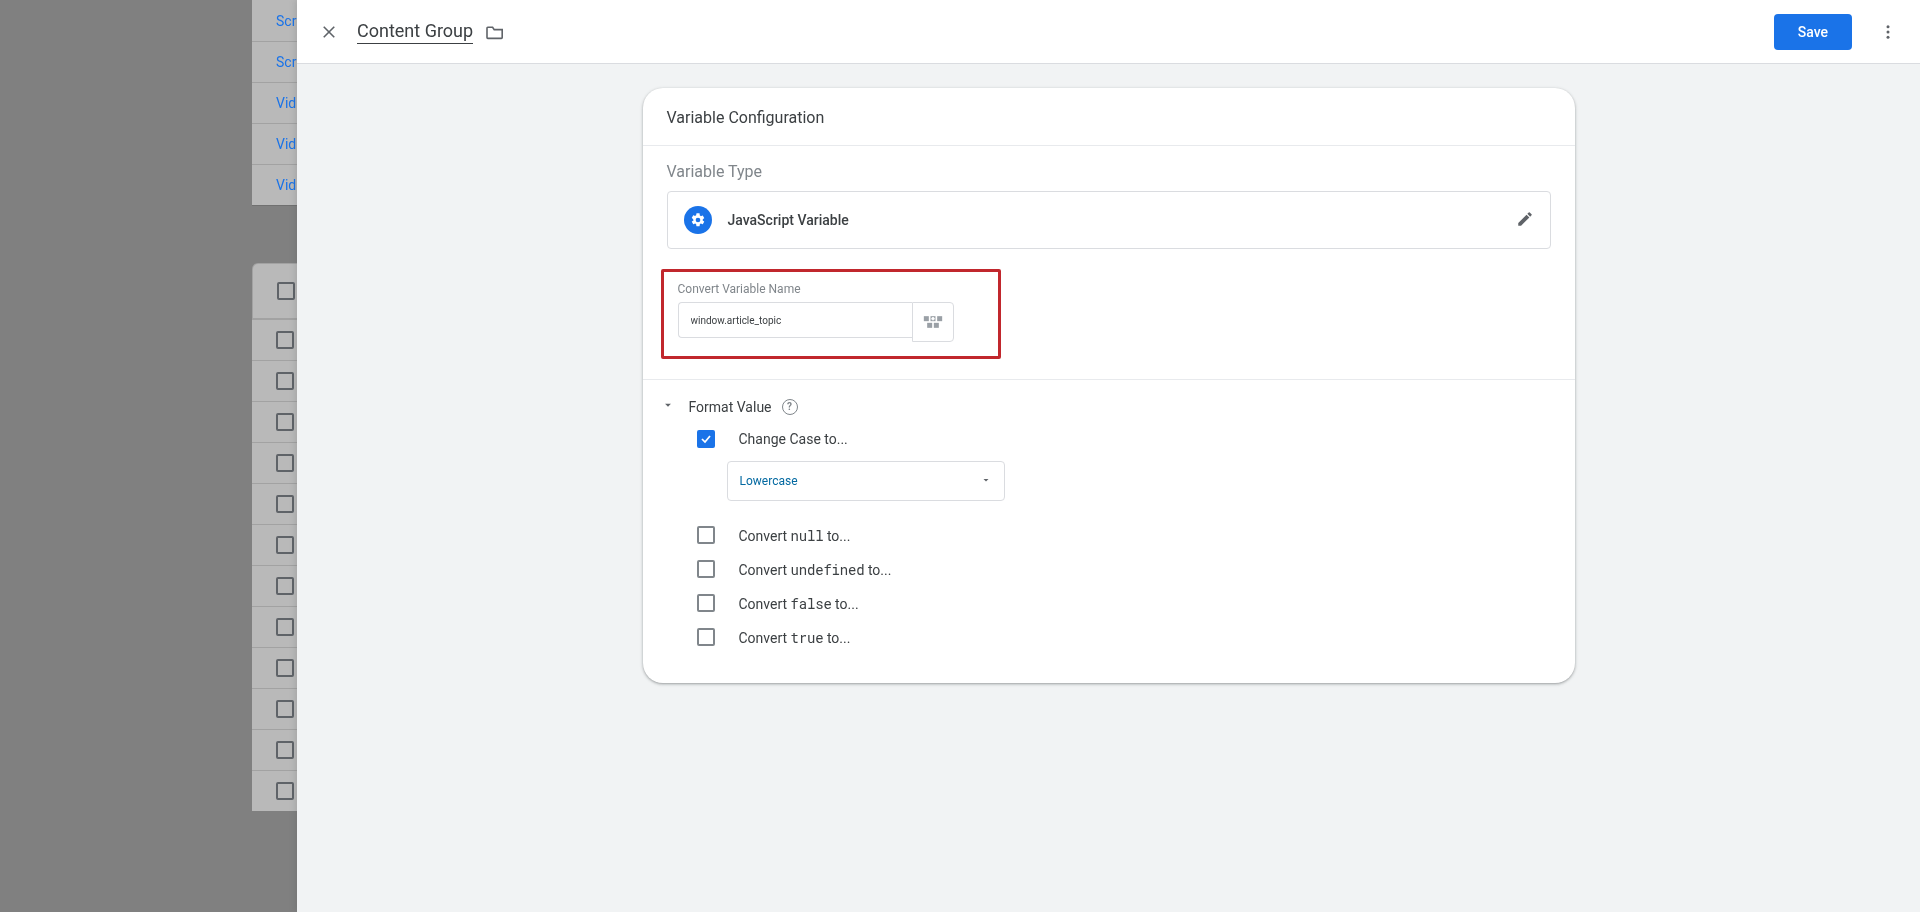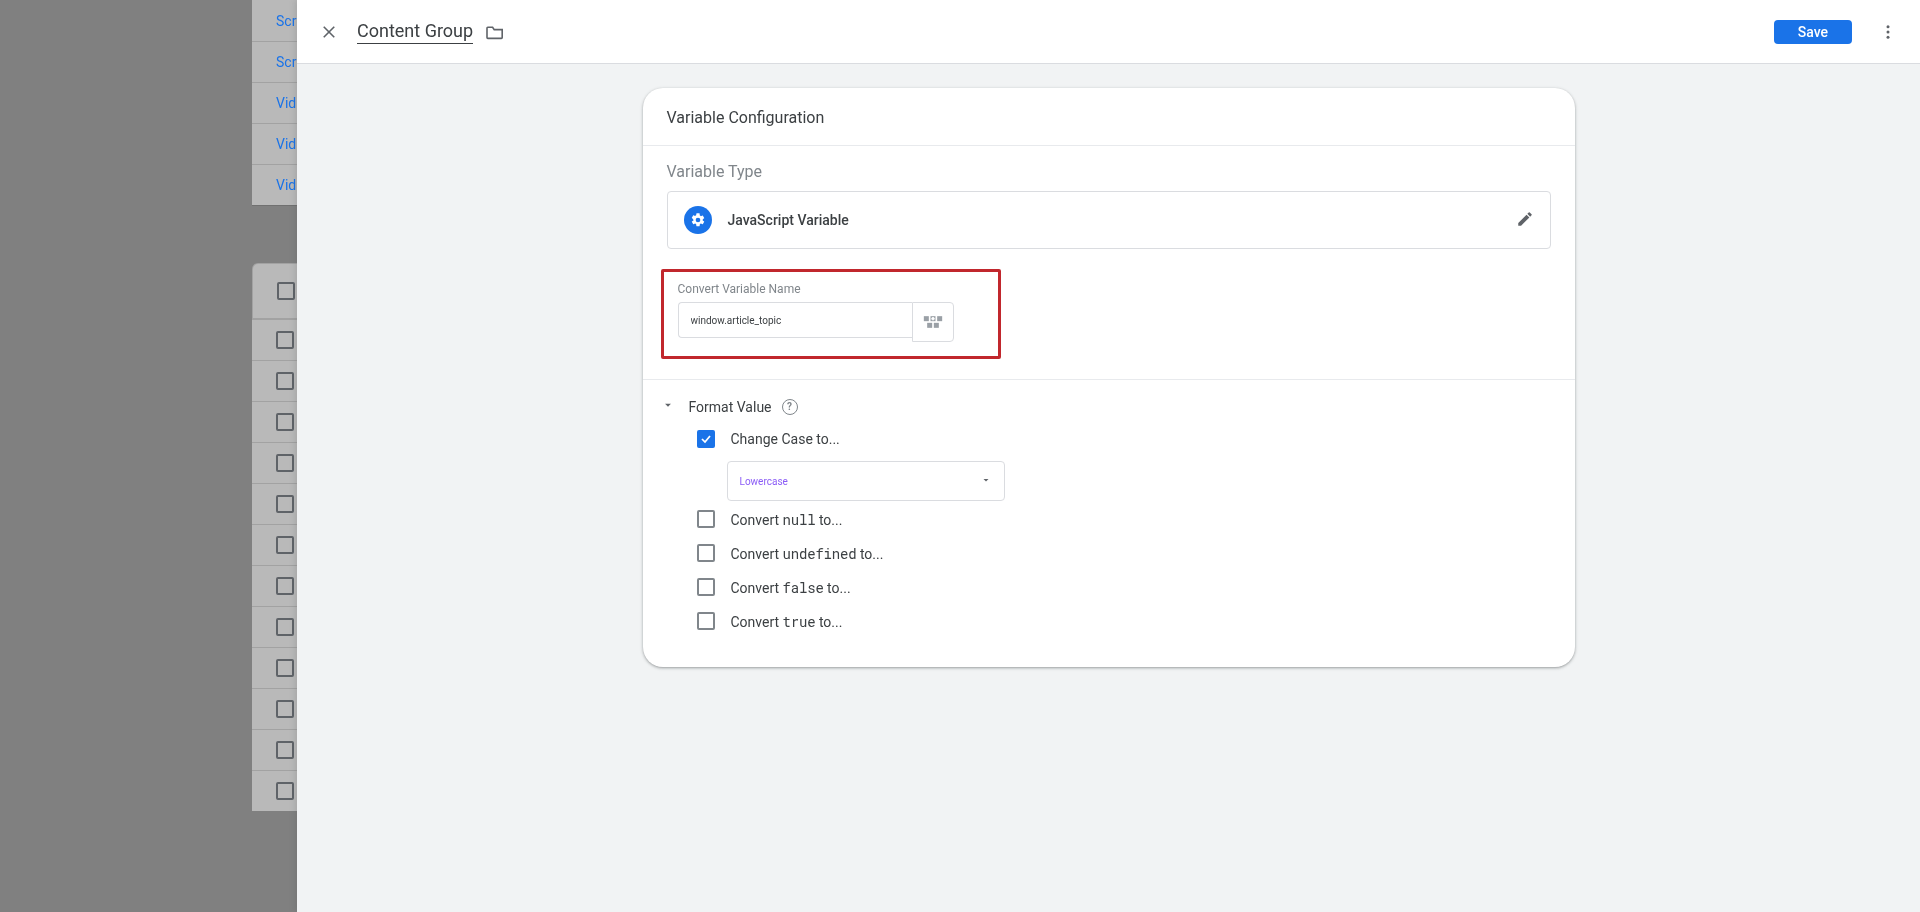--- a/index.html
+++ b/index.html
@@ -99,21 +99,21 @@
     width: 20px; height: 16px;
     color: #5f6368;
     display: inline-flex;
   }
   .header-spacer { flex: 1; }
   .save-btn {
     background: #1a73e8;
     color: #fff;
     border: none;
     border-radius: 4px;
-    height: 24px;
+    height: 36px;
     padding: 0 24px;
     font-size: 14px;
     font-weight: 500;
     cursor: pointer;
     font-family: inherit;
   }
   .more-btn {
     width: 40px; height: 40px;
     display: flex; align-items: center; justify-content: center;
     border-radius: 50%;
@@ -224,21 +224,21 @@
   .help-icon {
     width: 16px; height: 16px;
     border: 1.5px solid #80868b;
     border-radius: 50%;
     display: inline-flex; align-items: center; justify-content: center;
     font-size: 10px; color: #80868b;
     font-weight: bold;
   }
   .format-options { padding-left: 36px; }
   .check-row {
-    display: flex; align-items: center; gap: 16px;
+    display: flex; align-items: center; gap: 24px;
     margin-bottom: 10px;
     min-height: 24px;
   }
   .chk {
     width: 18px; height: 18px;
     border: 2px solid #80868b;
     border-radius: 2px;
     cursor: pointer;
     flex-shrink: 0;
     display: inline-flex;
@@ -249,30 +249,30 @@
     background: #1a73e8;
     border-color: #1a73e8;
   }
   .chk.checked svg { display: block; }
   .chk svg { display: none; }
   .check-label { font-size: 14px; color: #3c4043; }
   .check-label .mono { font-family: 'Roboto Mono', monospace; letter-spacing: -0.2px; }
   .select-box {
     margin-left: 30px;
     margin-top: 4px;
-    margin-bottom: 6px;
+    margin-bottom: 22px;
     height: 40px;
     width: 278px;
     border: 1px solid #dadce0;
     border-radius: 4px;
     display: flex; align-items: center; justify-content: space-between;
     padding: 0 12px;
     cursor: pointer;
-    font-size: 10px;
-    color: #8b5cf6;
+    font-size: 12px;
+    color: #0369a1;
   }
   .dropdown-arrow { color: #5f6368; }
 </style>
 </head>
 <body>
 
 <div class="bg-dim"></div>
 <div class="bg-rows">
   <div class="bg-row first">
       <span>Scr</span>

